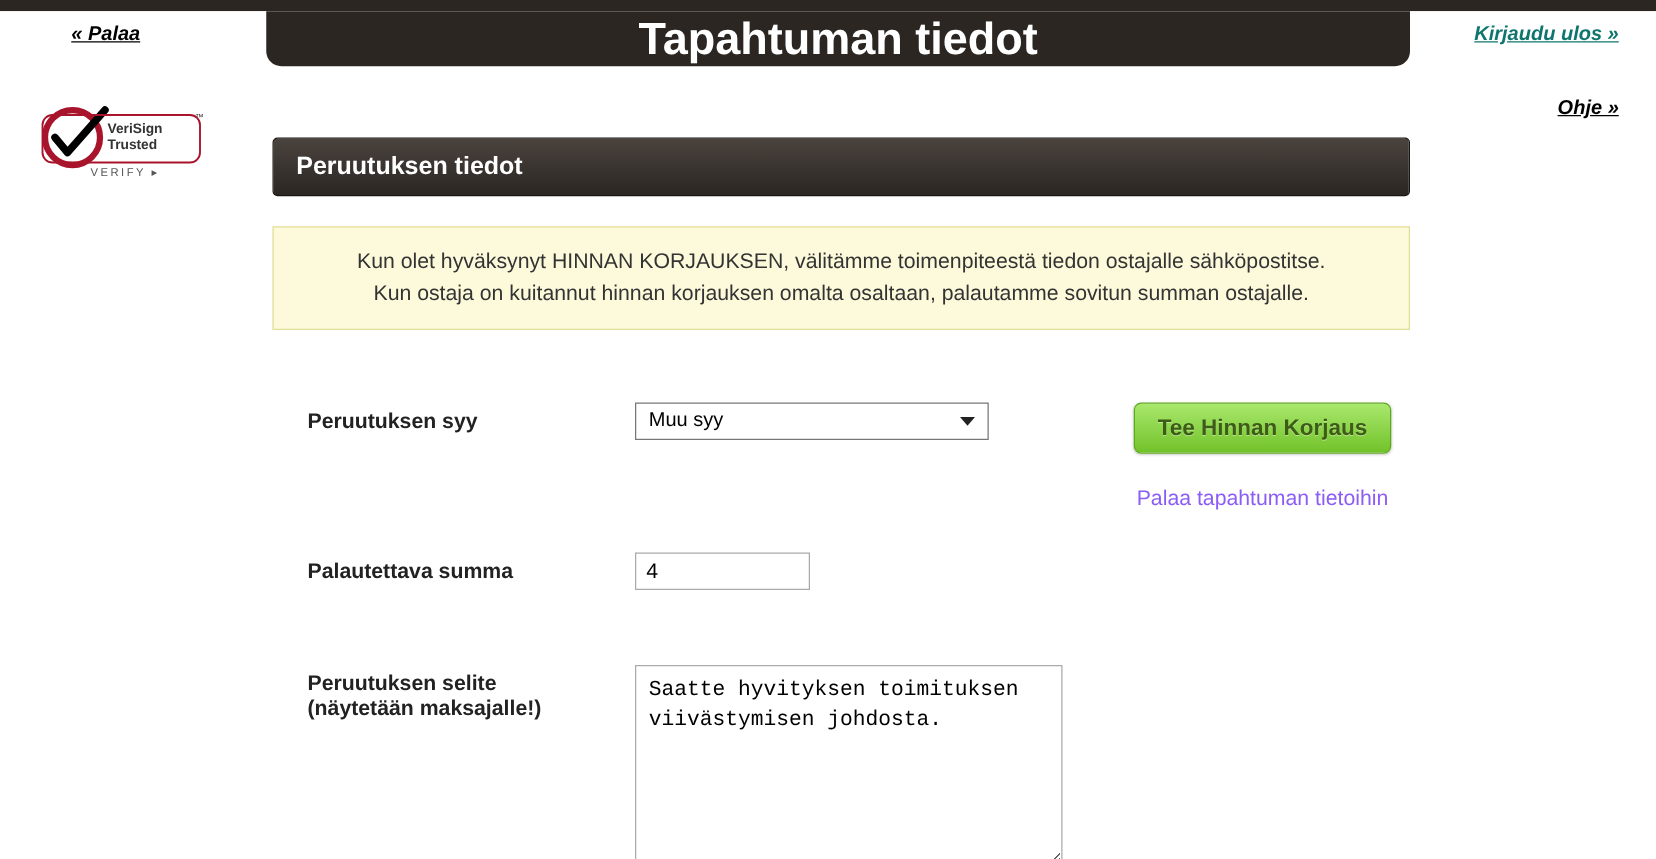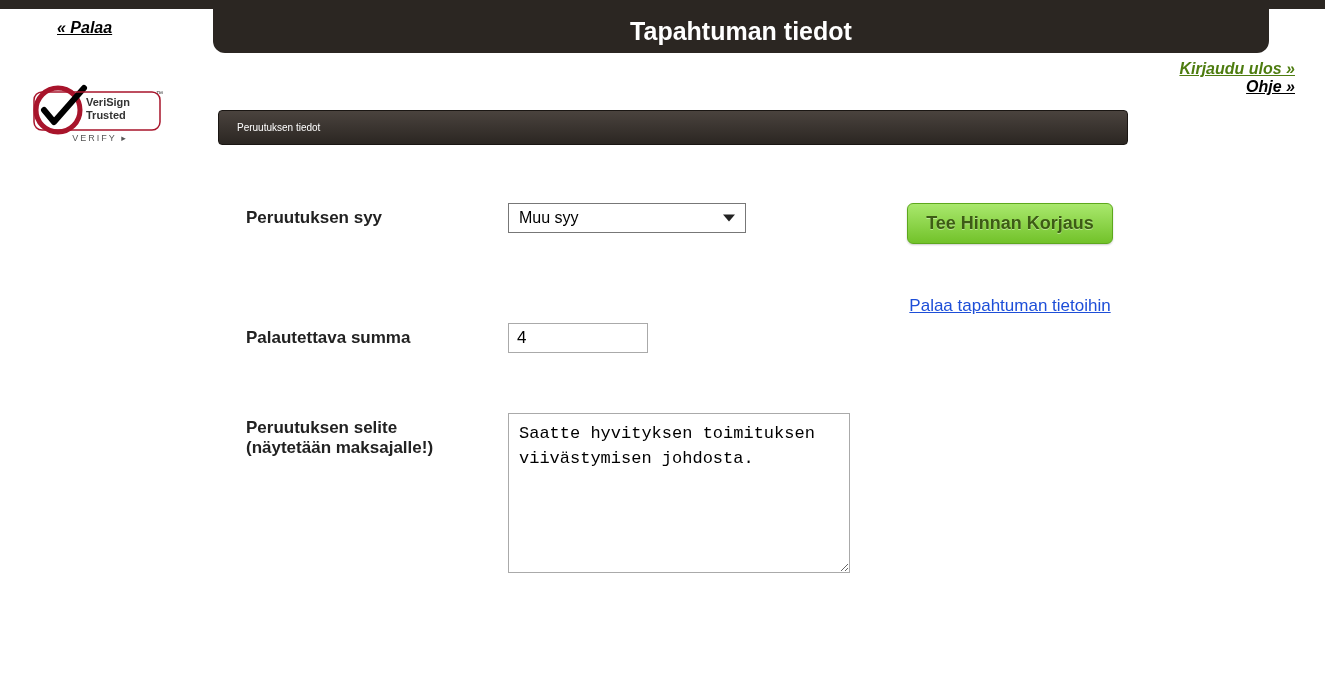--- a/index.html
+++ b/index.html
@@ -26,42 +26,41 @@
       font-weight: bold;
       font-style: italic;
       color: #000;
       text-decoration: underline;
       font-size: 16px;
       cursor: pointer;
     }
     .title-banner {
       position: absolute;
       left: 213px;
-      width: 1056px;
+      width: 915px;
       height: 44px;
       background: #2b2622;
       color: #fff;
-      font-size: 25px;
+      font-size: 36px;
       font-weight: bold;
       text-align: center;
       line-height: 44px;
       border-bottom-left-radius: 12px;
       border-bottom-right-radius: 12px;
     }
     .logout-link {
       position: absolute;
       right: 30px;
       top: 10px;
       font-weight: bold;
       font-style: italic;
-      color: #4d7c0f;
+      color: #0f766e;
       text-decoration: underline;
       font-size: 16px;
       cursor: pointer;
-      margin-top: 41px;
     }
     .help-link {
       position: absolute;
       right: 30px;
       top: 62px;
       font-weight: bold;
       font-style: italic;
       color: #000;
       text-decoration: underline;
       font-size: 16px;
@@ -78,22 +77,22 @@
     .verisign svg { width: 100%; height: 100%; }
     .content {
       position: absolute;
       left: 218px;
       top: 110px;
       width: 910px;
     }
     .section-header {
       background: linear-gradient(#4a433e, #2b2622);
       color: #fff;
-      font-weight: normal;
-      font-size: 10px;
+      font-weight: bold;
+      font-size: 20px;
       padding: 11px 18px;
       border-radius: 4px;
       border: 1px solid #1a1613;
     }
     .info-box {
       margin-top: 24px;
       background: #fdfadb;
       border: 1px solid #e3dd9a;
       padding: 14px 20px;
       font-size: 17px;
@@ -113,21 +112,21 @@
     }
     .form-label {
       width: 254px;
       padding-left: 28px;
       font-weight: bold;
       font-size: 17px;
       color: #222;
       padding-top: 5px;
     }
     .reason-select {
-      width: 238px;
+      width: 283px;
       height: 30px;
       border: 1px solid #777;
       background: #fff;
       font-size: 16px;
       padding: 3px 30px 3px 10px;
       position: relative;
       cursor: pointer;
       display: flex;
       align-items: center;
     }
@@ -174,23 +173,22 @@
       color: #3d5c15;
       font-weight: bold;
       font-size: 18px;
       padding: 9px 18px;
       cursor: pointer;
       text-shadow: 0 1px 0 rgba(255,255,255,0.4);
       box-shadow: 0 1px 2px rgba(0,0,0,0.2);
     }
     .return-link {
       display: inline-block;
-      margin-top: 52px;
-      color: #1d4ed8;
-      text-decoration: underline;
+      margin-top: 26px;
+      color: #8b5cf6;
       font-size: 17px;
       cursor: pointer;
     }
     .row-reason { margin-bottom: 90px; }
     .row-amount { margin-bottom: 60px; }
   </style>
 </head>
 <body>
 
 <div class="top-bar"></div>
@@ -212,20 +210,24 @@
     <rect x="4" y="10" width="126" height="38" rx="8" fill="none" stroke="#a8142b" stroke-width="1.5"></rect>
     <text x="70" y="59" font-family="Arial" font-size="9" letter-spacing="2" fill="#555" text-anchor="middle">VERIFY ▸</text>
     <text x="126" y="14" font-family="Arial" font-size="7" fill="#333">™</text>
   </svg>
 </div>
 
 <div class="content">
 
   <div class="section-header">Peruutuksen tiedot</div>
 
+  <div class="info-box">
+    <span>Kun olet hyväksynyt HINNAN KORJAUKSEN, välitämme toimenpiteestä tiedon ostajalle sähköpostitse.</span><br>
+    <span>Kun ostaja on kuitannut hinnan korjauksen omalta osaltaan, palautamme sovitun summan ostajalle.</span>
+  </div>
 
   <div class="form-area">
 
     <div class="form-row row-reason">
       <div class="form-label">Peruutuksen syy</div>
       <div class="reason-select">
         <span>Muu syy</span>
         <span class="caret"></span>
       </div>
     </div>

